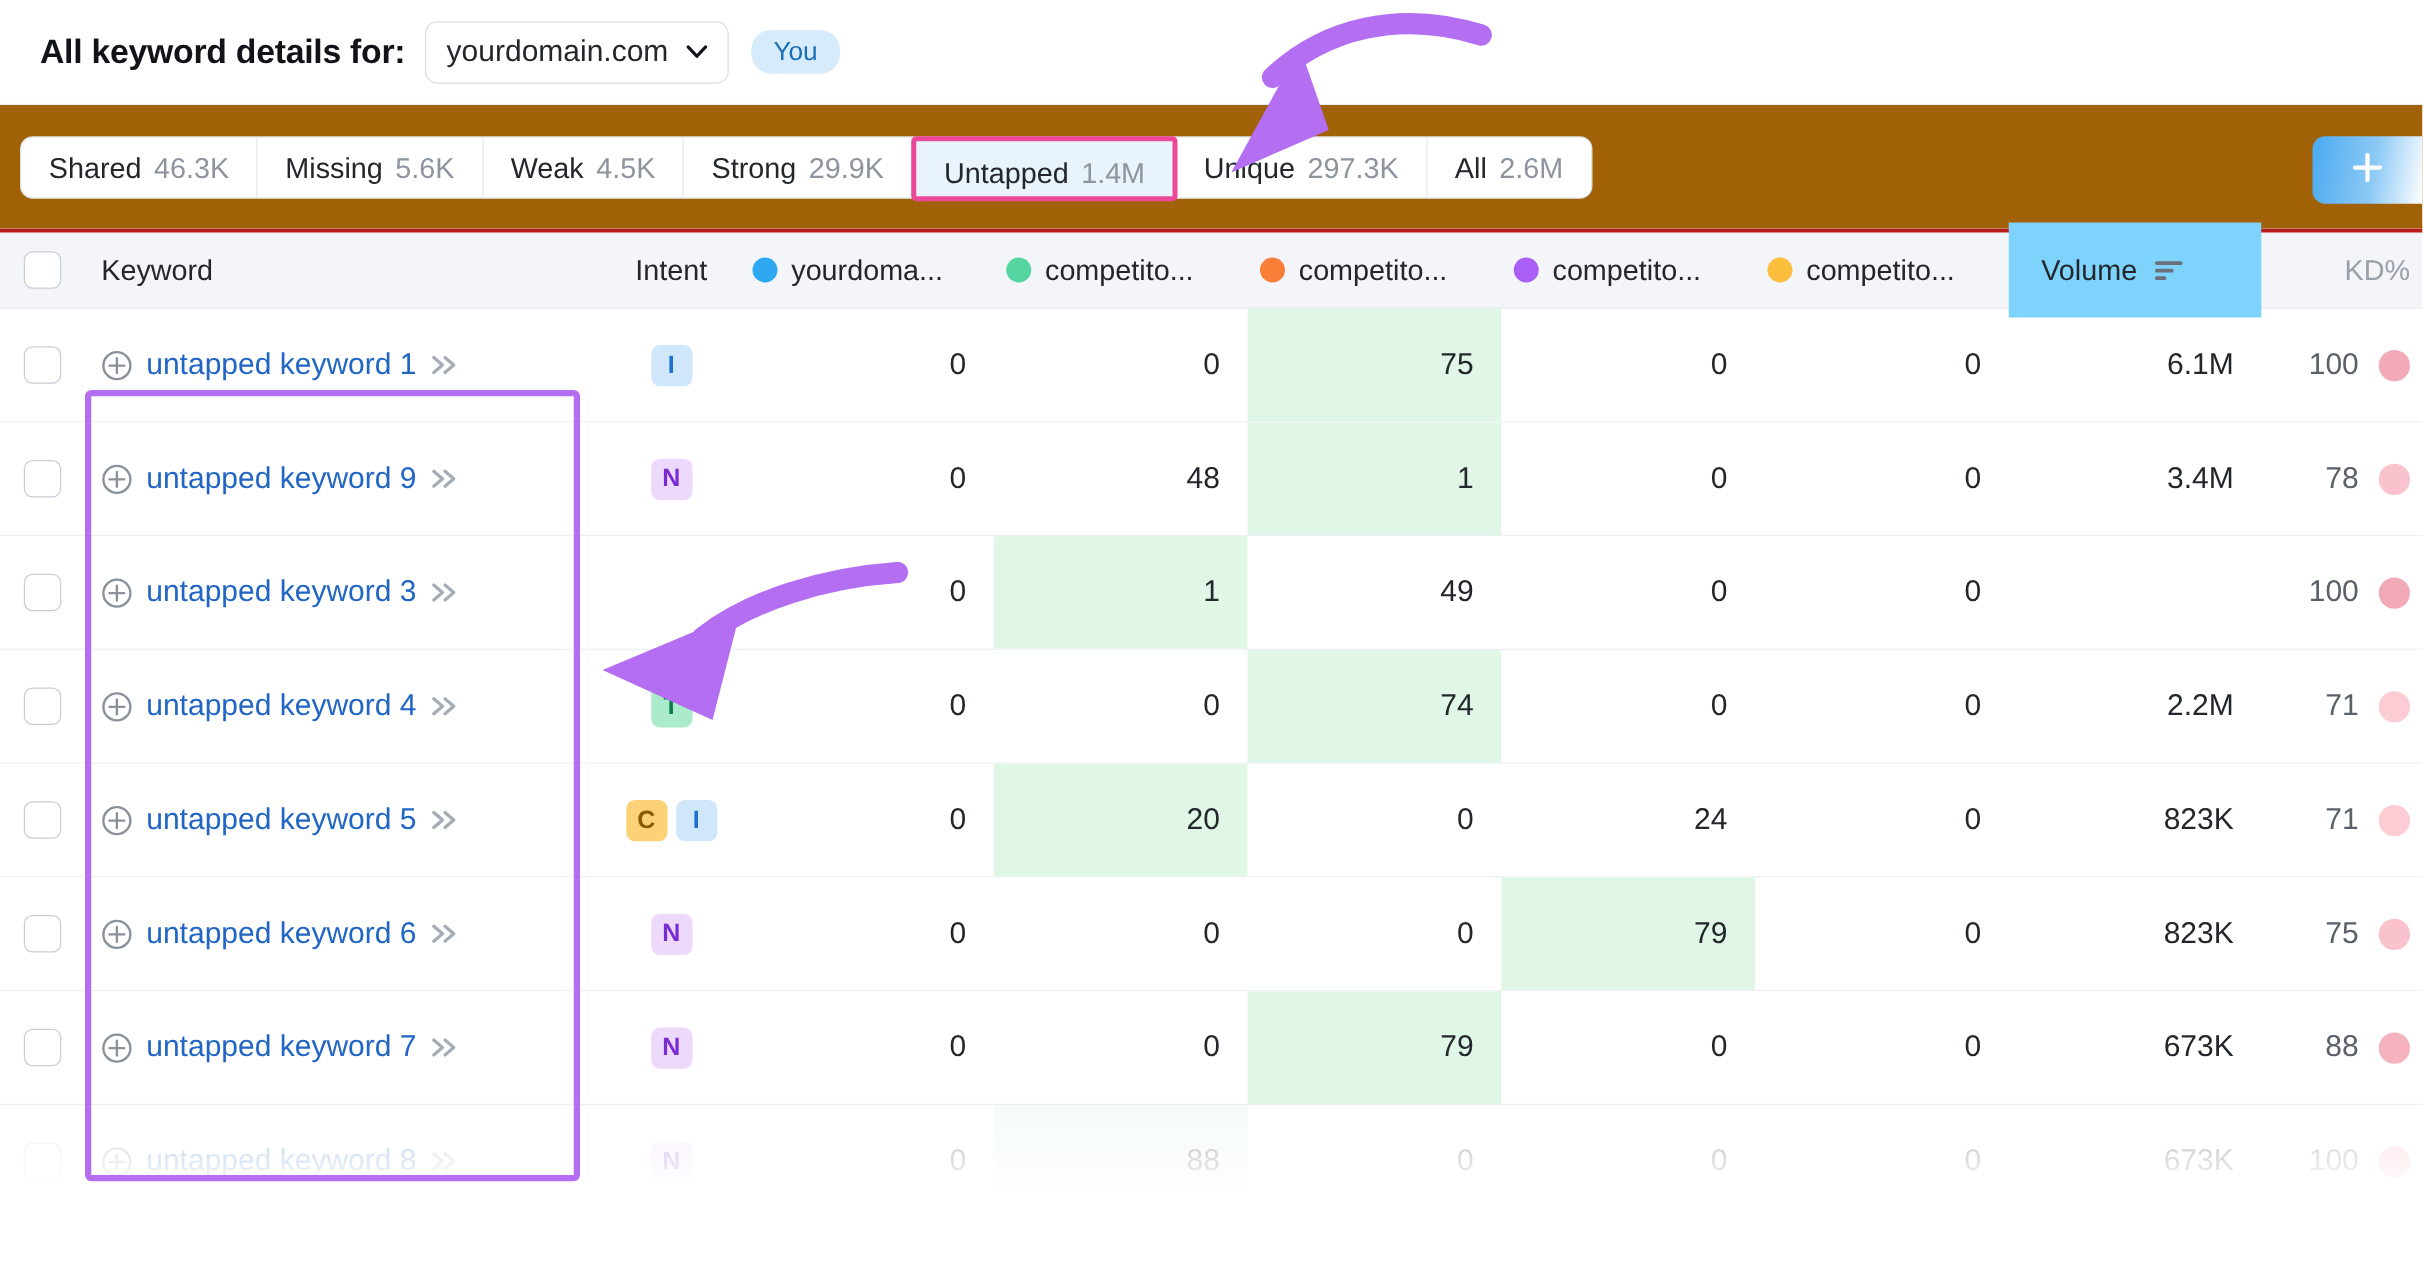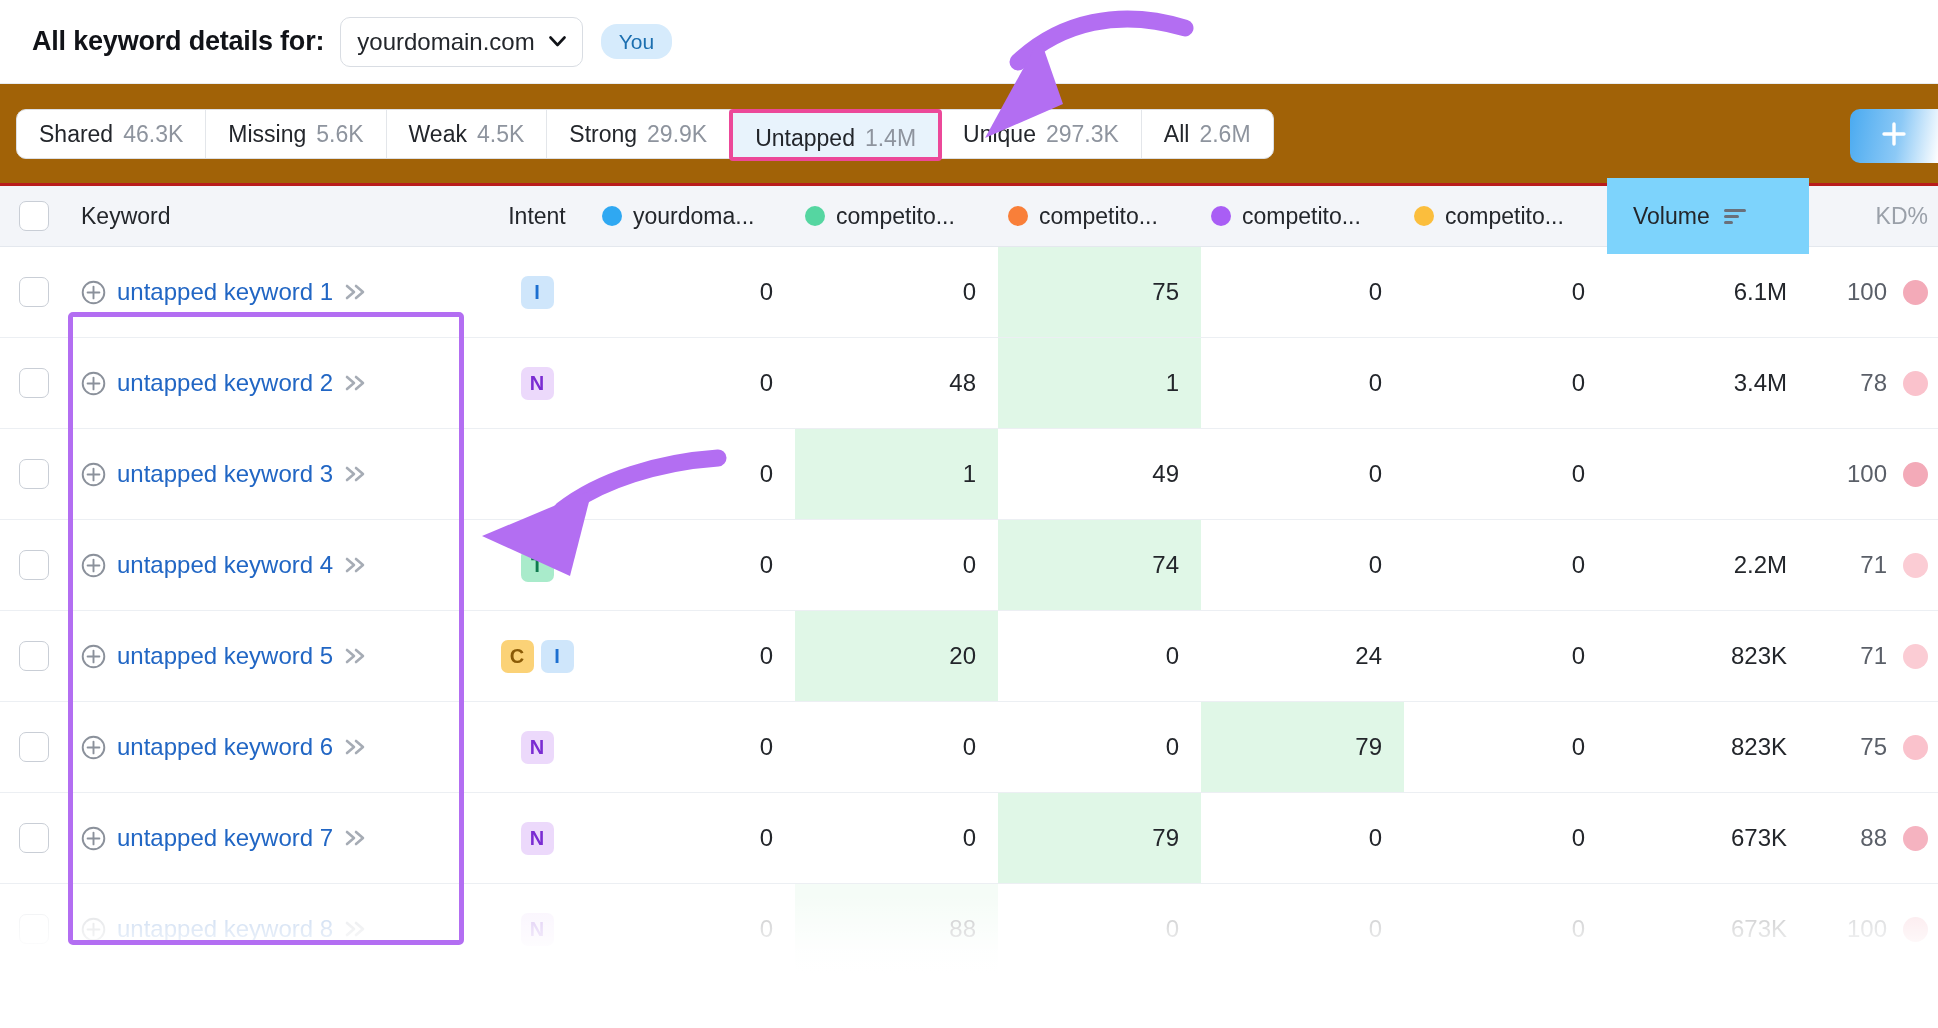--- a/index.html
+++ b/index.html
@@ -360,21 +360,21 @@
         <div class="cbox"></div>
       </div>
     <div class="c-kw">
       <span class="kw-link">
         <span>
             <svg class="plus-circle" viewBox="0 0 25 25">
               <circle cx="12.5" cy="12.5" r="10.8" fill="none" stroke="#8b919b" stroke-width="1.9"></circle>
               <path d="M12.5 6.6 V18.4 M6.6 12.5 H18.4" stroke="#8b919b" stroke-width="1.9" stroke-linecap="round"></path>
             </svg>
           </span>
-        <span>untapped keyword 2</span>
+        <span>untapped keyword 9</span>
         <span>
             <svg class="dchev" viewBox="0 0 24 18">
               <path d="M3 3 L10 9 L3 15 M12 3 L19 9 L12 15" fill="none" stroke="#a6acb5" stroke-width="2.6" stroke-linecap="round" stroke-linejoin="round"></path>
             </svg>
           </span>
       </span>
     </div>
     <div class="c-intent">
         <span class="badge N">N</span>
       </div>

